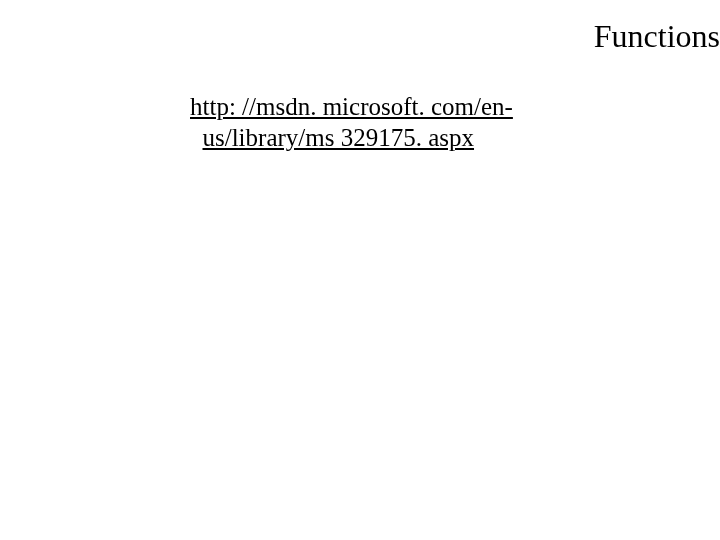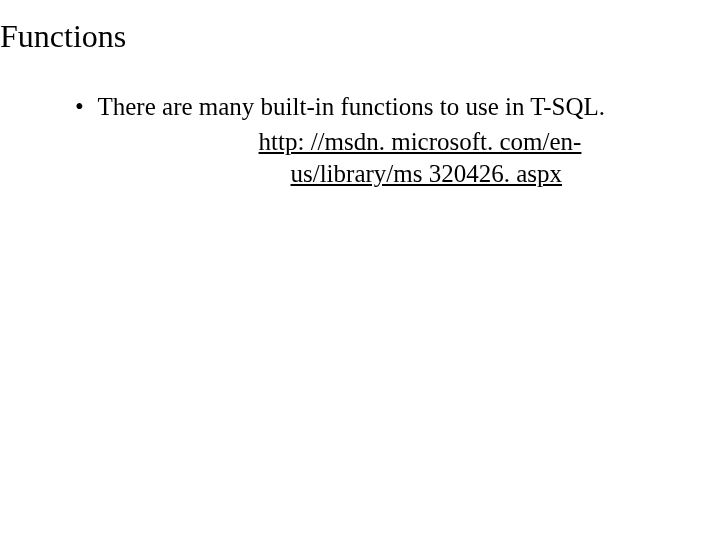--- a/index.html
+++ b/index.html
@@ -10,21 +10,21 @@
       font-family: 'Times New Roman', Times, serif;
       color: #000000;
       padding: 18px 0 0 0;
       overflow: hidden;
     }
     .slide {
       width: 100%;
       height: 100%;
     }
     .title {
-      text-align: left;
+      text-align: right;
       font-size: 32px;
       font-weight: normal;
       margin-bottom: 36px;
     }
     .content {
       padding: 0 70px 0 70px;
       font-size: 25px;
       line-height: 1.25;
     }
     .bullet-wrap {
@@ -35,41 +35,38 @@
       width: 1.1em;
       vertical-align: top;
       padding-left: 0.2em;
     }
     .bullet-text {
       display: inline-block;
       width: calc(100% - 1.2em);
       vertical-align: top;
     }
     .link-block {
-      text-align: center;
+      text-align: left;
       padding-left: 5.3em;
       text-indent: -0.5em;
     }
     .link {
       text-decoration: underline;
       color: #000000;
       cursor: pointer;
     }
   </style>
 </head>
 <body>
 
 <div class="slide">
   <h1 class="title">Functions</h1>
 
   <div class="content">
 
-    <div class="bullet-wrap">
-      <span class="bullet-marker">•</span><span class="bullet-text">There are many built-in functions to use in T-SQL.</span>
-    </div>
 
 
     <div class="link-block">
-      <span class="link"><span>http: //msdn. microsoft. com/en-</span><br><span>us/library/ms 320426. aspx</span></span>
+      <span class="link"><span>http: //msdn. microsoft. com/en-</span><br><span>us/library/ms 329175. aspx</span></span>
     </div>
 
   </div>
 </div>
 
 </body></html>

